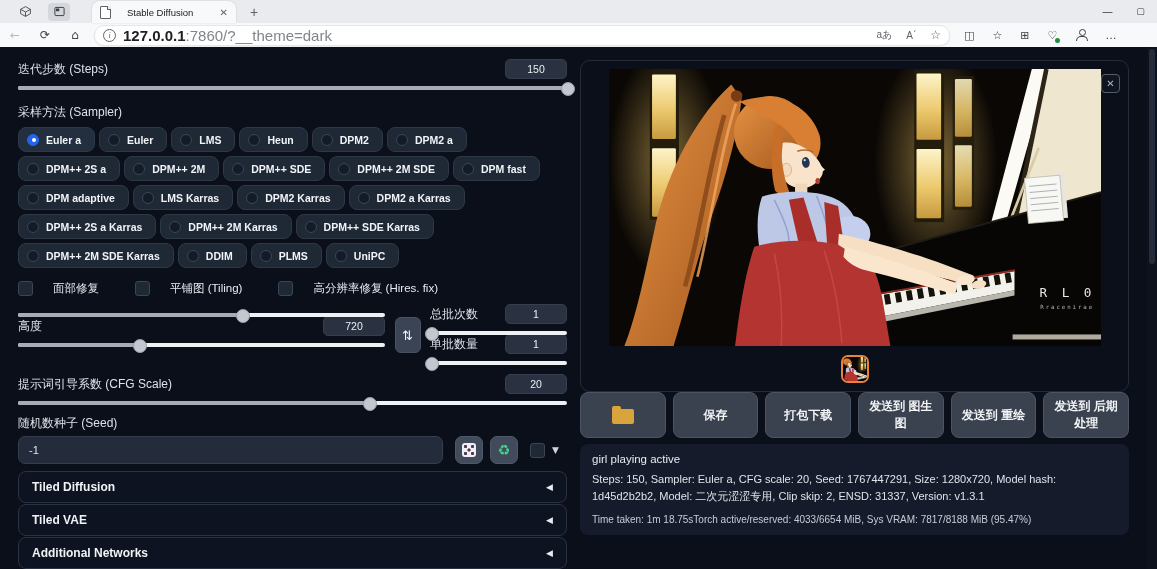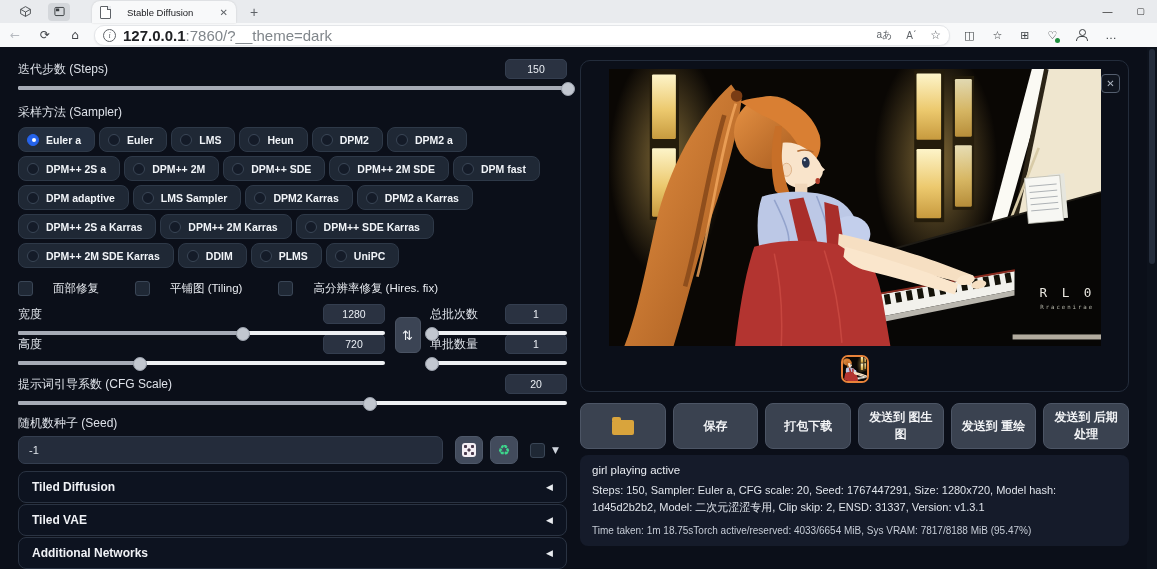--- a/index.html
+++ b/index.html
@@ -103,21 +103,21 @@
   
   .gallery{margin-top:13px;height:332px;border:1px solid #232c3b;border-radius:10px;position:relative;
     display:flex;flex-direction:column;align-items:center;box-sizing:border-box;}
   .main-img{margin-top:8px;width:492px;height:277px;display:block;}
   .g-close{position:absolute;top:13px;right:8px;width:17px;height:17px;border:1px solid #545e6e;border-radius:4px;
     background:#10151f;color:#aeb6c2;font-size:10px;display:flex;align-items:center;justify-content:center;}
   .thumb-strip{flex:1;display:flex;align-items:center;justify-content:center;width:100%;}
   .thumb{width:28px;height:28px;border:2px solid #e8833a;border-radius:7px;overflow:hidden;background:#000;
     display:flex;align-items:center;justify-content:center;box-sizing:border-box;}
 
-  .actions{margin-top:11px;display:flex;gap:7px;}
+  .actions{margin-top:0;display:flex;gap:7px;}
   .action-btn{flex:1;height:46px;background:#3a4250;border:1px solid #4c5565;border-radius:8px;
     color:#f3f4f6;font-size:12px;font-weight:bold;display:flex;align-items:center;justify-content:center;
     text-align:center;line-height:1.4;padding:0 10px;box-sizing:border-box;font-family:"Liberation Sans",sans-serif;}
   .folder-ico{position:relative;width:22px;height:15px;background:#d9a43c;border-radius:2px;margin-top:3px;}
   .folder-ico::before{content:"";position:absolute;left:0;top:-3px;width:9px;height:4px;background:#d9a43c;border-radius:2px 2px 0 0;}
 
   .info-panel{margin-top:6px;background:#151b2a;border-radius:8px;padding:7px 12px 10px;}
   .prompt-line{font-size:11.5px;color:#e8ebf0;line-height:1.45;}
   .params-line{font-size:11px;color:#dfe3ea;line-height:1.55;margin-top:3px;}
   .time-line{font-size:10px;color:#c6ccd6;margin-top:9px;}
@@ -337,21 +337,21 @@
           <div class="chip">
             <span class="radio"></span>
             <span>DPM fast</span>
           </div>
           <div class="chip">
             <span class="radio"></span>
             <span>DPM adaptive</span>
           </div>
           <div class="chip">
             <span class="radio"></span>
-            <span>LMS Sampler</span>
+            <span>LMS Karras</span>
           </div>
           <div class="chip">
             <span class="radio"></span>
             <span>DPM2 Karras</span>
           </div>
           <div class="chip">
             <span class="radio"></span>
             <span>DPM2 a Karras</span>
           </div>
           <div class="chip">
@@ -395,24 +395,20 @@
           </label>
           <label class="cbx-item">
             <span class="cbx"></span>
             <span>高分辨率修复 (Hires. fix)</span>
           </label>
         </div>
 
       <div class="dims">
         <div class="dims-left">
           <div>
-            <div class="num-head">
-              <span class="g-label">宽度</span>
-              <span class="num-box">1280</span>
-            </div>
             <div class="slider">
                 <div class="fill" style="width: 61%;"></div>
                 <div class="handle" style="left: calc(61% - 6px);"></div>
               </div>
           </div>
           <div class="nblock2">
             <div class="num-head">
               <span class="g-label">高度</span>
               <span class="num-box">720</span>
             </div>

